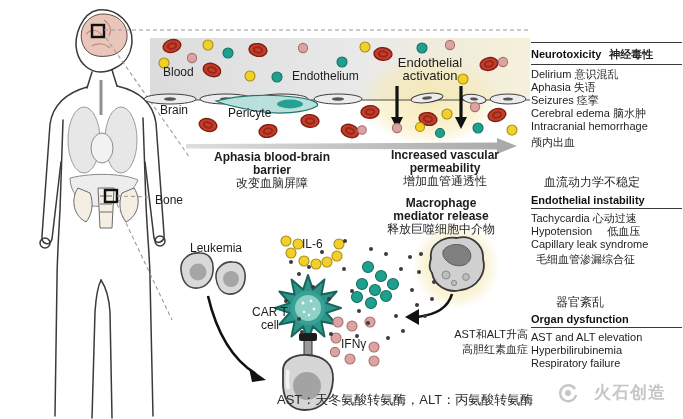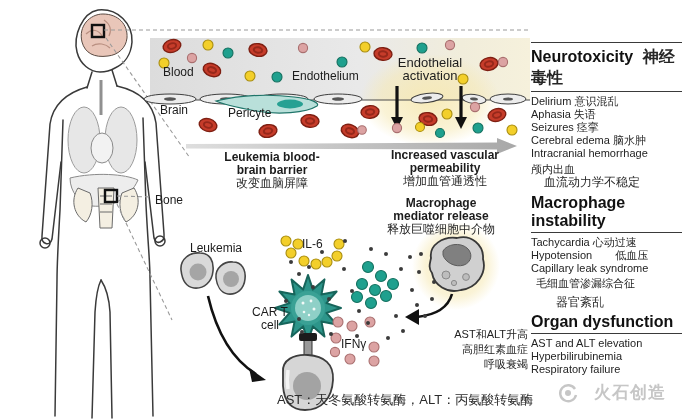--- a/index.html
+++ b/index.html
@@ -5,21 +5,21 @@
   html,body{margin:0;padding:0;background:#fff;}
   .stage{position:relative;width:683px;height:419px;background:#ffffff;
          font-family:"Liberation Sans",sans-serif;overflow:hidden;}
   svg.art{position:absolute;left:0;top:0;}
   .lbl{position:absolute;color:#1c1c1c;font-size:12px;line-height:13px;white-space:nowrap;}
   .wrap{white-space:normal;}
   .b{font-weight:bold;}
   .ctr{text-align:center;}
   .zh{color:#262626;}
   .panel{position:absolute;left:531px;width:151px;color:#232323;}
-  .panel .hd{font-size:16px;font-weight:bold;color:#111;
+  .panel .hd{font-size:11px;font-weight:bold;color:#111;
              border-bottom:1.5px solid #3a3a3a;padding-bottom:2px;margin-bottom:3px;}
   .panel .it{font-size:11px;line-height:12.9px;}
   .panel .right{text-align:left;padding-right:20px;}
   .panel.topline{border-top:1.5px solid #3a3a3a;padding-top:4px;}
   .zhlist{position:absolute;left:428px;top:327px;width:100px;text-align:right;
           font-size:11px;line-height:15.2px;color:#232323;}
   .foot{position:absolute;left:277px;top:391px;font-size:13px;color:#2b2b2b;}
   .wm{position:absolute;left:557px;top:381px;display:flex;align-items:center;gap:15px;
       color:#c6c6c6;font-size:17px;font-weight:bold;letter-spacing:1px;}
   
@@ -303,21 +303,21 @@
   </svg>
 
   <div class="lbl" style="left:163px;top:66px;">Blood</div>
   <div class="lbl" style="left:292px;top:70px;">Endothelium</div>
   <div class="lbl wrap ctr" style="left:384px;top:56px;width:92px;font-size:13px;">Endothelial activation</div>
   <div class="lbl" style="left:160px;top:104px;">Brain</div>
   <div class="lbl" style="left:228px;top:107px;">Pericyte</div>
   <div class="lbl" style="left:155px;top:194px;">Bone</div>
 
   <div class="lbl wrap ctr" style="left:213px;top:151px;width:118px;">
-    <span class="b">Leukemia blood-brain barrier</span><br>
+    <span class="b">Aphasia blood-brain barrier</span><br>
     <span class="zh">改变血脑屏障</span>
   </div>
   <div class="lbl wrap ctr" style="left:383px;top:149px;width:124px;">
     <span class="b">Increased vascular permeability</span><br>
     <span class="zh">增加血管通透性</span>
   </div>
   <div class="lbl wrap ctr" style="left:386px;top:197px;width:110px;">
     <span class="b">Macrophage mediator release</span><br>
     <span class="zh">释放巨噬细胞中介物</span>
   </div>
@@ -335,38 +335,37 @@
     <div class="it"><span>Delirium</span> <span class="zh">意识混乱</span></div>
     <div class="it"><span>Aphasia</span> <span class="zh">失语</span></div>
     <div class="it"><span>Seizures</span> <span class="zh">痉挛</span></div>
     <div class="it"><span>Cerebral edema</span> <span class="zh">脑水肿</span></div>
     <div class="it"><span>Intracranial hemorrhage</span></div>
     <div class="it right zh" style="margin-top:3px;"><span>颅内出血</span></div>
   </div>
 
   <div class="lbl zh" style="left:544px;top:176px;">血流动力学不稳定</div>
   <div class="panel" style="top:194px;">
-    <div class="hd">Macrophage instability</div>
+    <div class="hd">Endothelial instability</div>
     <div class="it"><span>Tachycardia</span> <span class="zh">心动过速</span></div>
-    <div class="it"><span>Hypotension</span> <span class="zh" style="margin-left:20px;text-align:center;">低血压</span></div>
+    <div class="it"><span>Hypotension</span> <span class="zh" style="margin-left:12px;text-align:center;">低血压</span></div>
     <div class="it"><span>Capillary leak syndrome</span></div>
     <div class="it zh" style="text-indent:5px;margin-top:2px;"><span>毛细血管渗漏综合征</span></div>
   </div>
 
   <div class="lbl zh" style="left:556px;top:296px;">器官紊乱</div>
   <div class="panel" style="top:313px;">
     <div class="hd">Organ dysfunction</div>
     <div class="it">AST and ALT elevation</div>
     <div class="it">Hyperbilirubinemia</div>
     <div class="it">Respiratory failure</div>
   </div>
   <div class="zhlist">
     <div>AST和ALT升高</div>
     <div>高胆红素血症</div>
-    <div>呼吸衰竭</div>
   </div>
 
   <div class="foot">AST：天冬氨酸转氨酶，ALT：丙氨酸转氨酶</div>
 
   <div class="wm">
     <svg width="22" height="22" viewBox="0 0 22 22">
       <path d="M18,7 A8,8 0 1 0 19,13" fill="none" stroke="#c6c6c6" stroke-width="2.4"></path>
       <circle cx="11" cy="11" r="3" fill="#c6c6c6"></circle>
     </svg>
     <span>火石创造</span>

